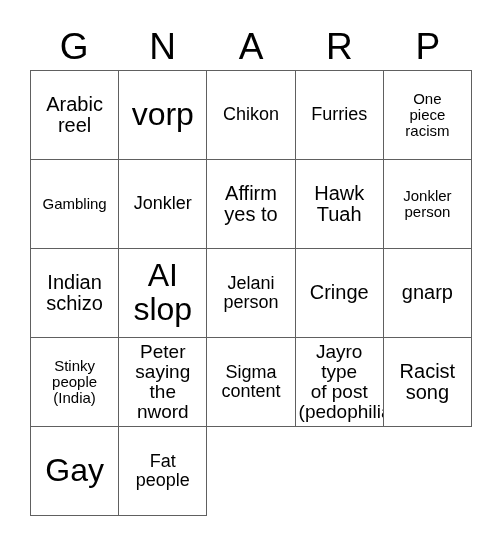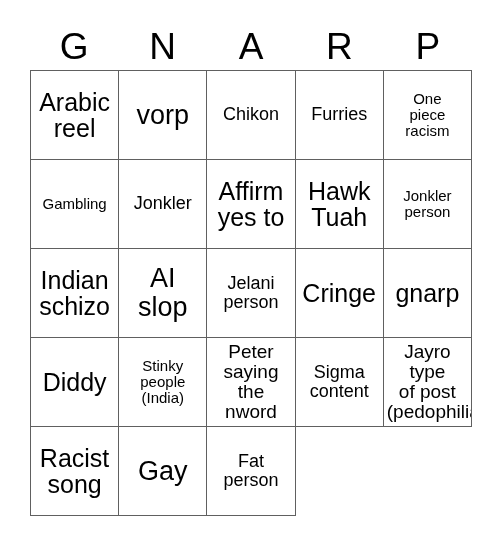--- a/index.html
+++ b/index.html
@@ -67,22 +67,22 @@
     overflow: hidden;
   }
   .cell-text {
     display: block;
     width: 100%;
     line-height: 1.06;
     white-space: pre-line;
     word-break: normal;
   }
   
-  .fs-xl .cell-text { font-size: 27px; }
-  .fs-lg .cell-text { font-size: 25px; }
+  .fs-xl .cell-text { font-size: 32px; }
+  .fs-lg .cell-text { font-size: 20px; }
   .fs-md .cell-text { font-size: 18px; }
   .fs-sm .cell-text { font-size: 15px; }
   .fs-xs .cell-text { font-size: 19px; }
 </style>
 </head>
 <body>
 
 <div id="bingo-card">
 
   <div id="header-row">
@@ -145,23 +145,20 @@
         <span class="cell-text">Jelani
 person</span>
       </div>
     <div class="cell fs-lg">
         <span class="cell-text">Cringe</span>
       </div>
 
     <div class="cell fs-lg">
         <span class="cell-text">gnarp</span>
       </div>
-    <div class="cell fs-lg">
-        <span class="cell-text">Diddy</span>
-      </div>
     <div class="cell fs-sm">
         <span class="cell-text">Stinky
 people
 (India)</span>
       </div>
     <div class="cell fs-xs">
         <span class="cell-text">Peter
 saying
 the nword</span>
       </div>
@@ -177,17 +174,17 @@
       </div>
     <div class="cell fs-lg">
         <span class="cell-text">Racist
 song</span>
       </div>
     <div class="cell fs-xl">
         <span class="cell-text">Gay</span>
       </div>
     <div class="cell fs-md">
         <span class="cell-text">Fat
-person</span>
+people</span>
       </div>
 
   </div>
 </div>
 
 </body></html>

